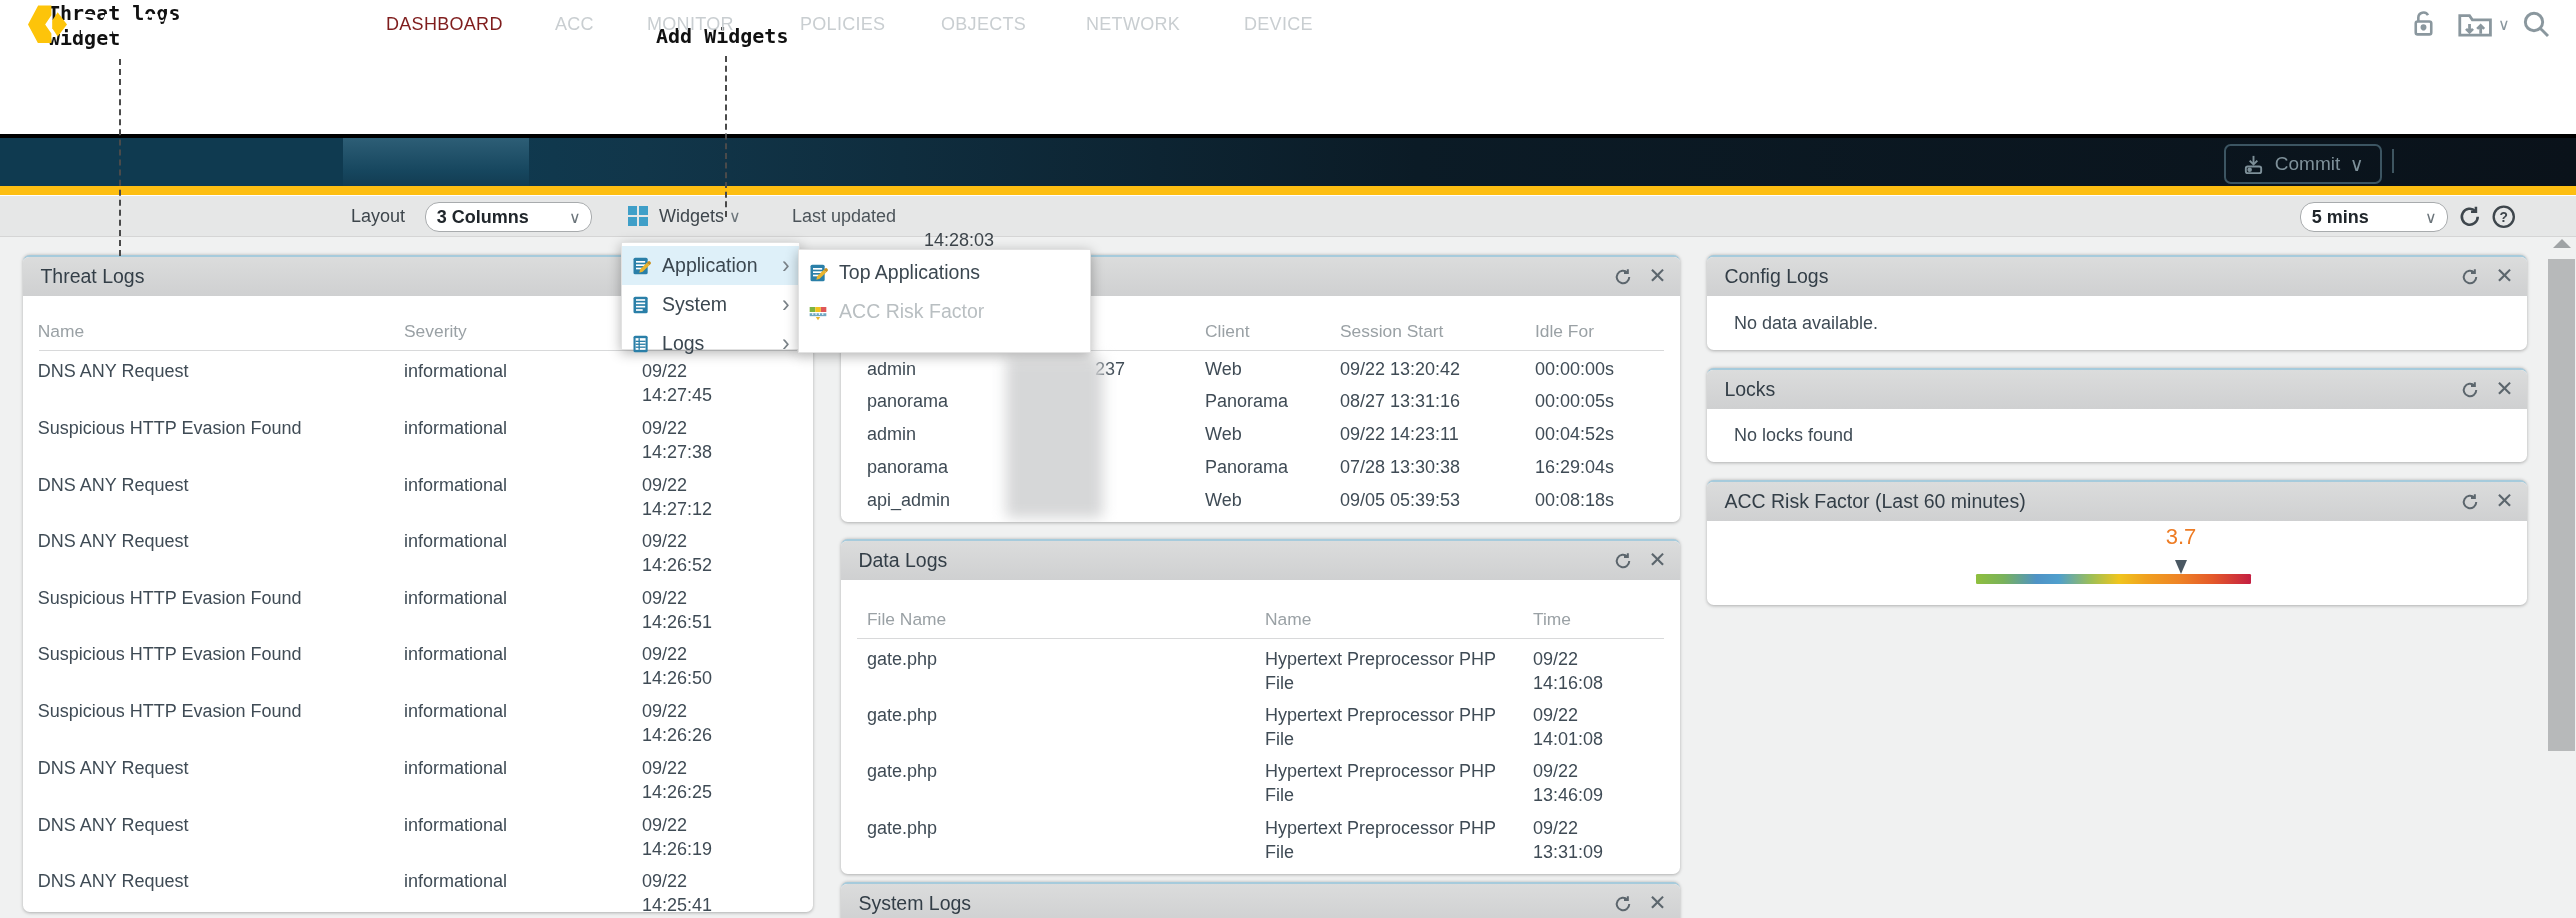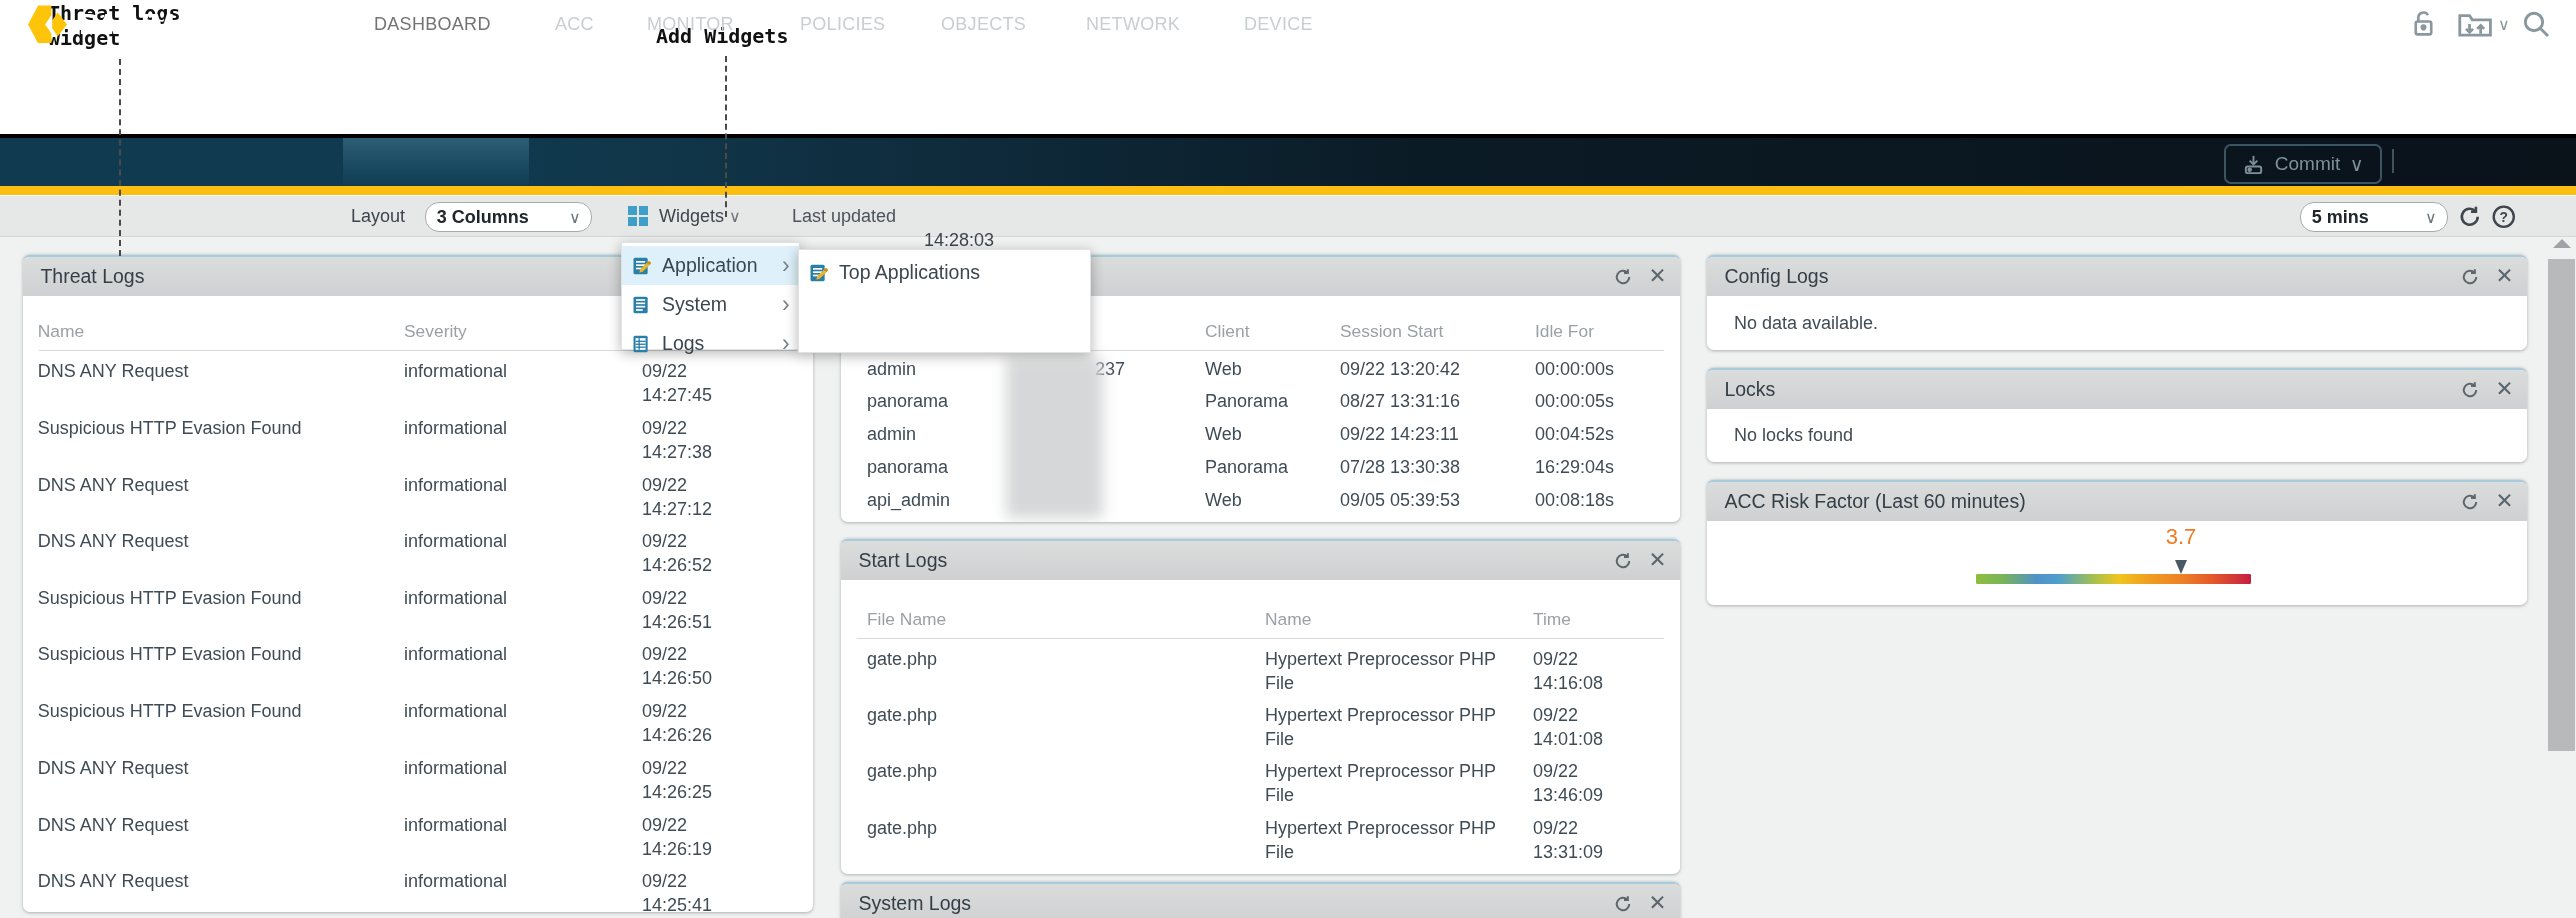--- a/index.html
+++ b/index.html
@@ -15,21 +15,21 @@
   
   #nav{position:absolute;left:0;top:134px;width:2576px;height:52px;
        border-top:4.7px solid #000;
        background:linear-gradient(90deg,#0f3a50 0%,#0f3a50 18%,#11364a 25%,#0b1b26 55%,#0a121a 100%);
        z-index:2;}
   #active-tab-bg{position:absolute;left:343px;top:0;width:186px;height:48px;
        background:linear-gradient(180deg,#2d5e76 0%,#16465e 70%,#123c52 100%);}
   #yellowbar{position:absolute;left:0;top:186px;width:2576px;height:9.4px;background:#fdbe12;z-index:2;}
   .navtab{position:absolute;top:0;height:48px;display:flex;align-items:center;
           font-size:18px;letter-spacing:0.3px;color:#c9ced1;z-index:3;}
-  .navtab.active{color:#737373;}
+  .navtab.active{color:#7f1d1d;margin-left:12px;}
   #brand{position:absolute;left:79px;top:0;height:48px;display:flex;align-items:center;
          color:#fff;font-size:29.5px;font-weight:bold;letter-spacing:0.7px;z-index:3;}
   #logo{position:absolute;left:28px;top:5.4px;width:39px;height:38px;z-index:3;}
   .logo-piece{position:absolute;inset:0;background:#fdc40a;}
   .lp1{clip-path:polygon(26% 0,60% 0,60% 26%,44% 50%,60% 74%,60% 100%,26% 100%,0 50%);}
   .lp2{clip-path:polygon(76% 18%,100% 50%,76% 82%,62% 60%,62% 40%);}
 
   #commit-btn{position:absolute;left:2224px;top:144px;width:154px;height:36px;border:2px solid #3c5562;
        border-radius:6.7px;display:flex;align-items:center;justify-content:center;gap:9.4px;
        color:#7e9099;font-size:19px;z-index:3;}
@@ -341,21 +341,21 @@
         <div class="cell ac1">api_admin</div>
         <div class="cell ac3">Web</div>
           <div class="cell ac4">09/05 05:39:53</div>
           <div class="cell ac5">00:08:18s</div>
       </div>
       <div id="blur-redact"></div>
     </div>
 
     <div class="panel" style="left:841px;top:303px;width:839px;height:333px;">
       <div class="phead">
-        <span class="ptitle">Start Logs</span>
+        <span class="ptitle">Data Logs</span>
         <span class="hicons">
           <svg width="20" height="20" viewBox="0 0 24 24" fill="none" stroke="#5c666d" stroke-width="2.4">
               <path d="M19.5 12a7.5 7.5 0 1 1-2.2-5.3"></path>
               <path d="M17.8 2.6v4.6h-4.6"></path>
             </svg>
           <span class="xicon">✕</span>
         </span>
       </div>
       <div class="colhead dc1" style="top:68px;">File Name</div>
       <div class="colhead dc2" style="top:68px;">Name</div>
@@ -508,19 +508,33 @@
       <svg width="20" height="20" viewBox="0 0 24 24">
         <rect x="3" y="2" width="17" height="20" rx="2" fill="#2a7fa8"></rect>
         <rect x="6" y="6" width="11" height="2" fill="#fff"></rect>
           <rect x="6" y="10" width="11" height="2" fill="#fff"></rect>
           <rect x="6" y="14" width="7" height="2" fill="#fff"></rect>
         <path d="M11 16l8-8 3 3-8 8-4 1z" fill="#e9b42e"></path>
           <path d="M19 8l3 3 1.2-1.2a1.5 1.5 0 0 0-3-3z" fill="#c98f1f"></path>
       </svg>
       <span class="mlabel">Top Applications</span>
     </div>
+    <div class="mrow">
+      <svg width="20" height="20" viewBox="0 0 24 24">
+        <rect x="2" y="6" width="6.6" height="6" fill="#7cb342"></rect>
+        <rect x="8.7" y="6" width="6.6" height="6" fill="#f2c21d"></rect>
+        <rect x="15.4" y="6" width="6.6" height="6" fill="#e05656"></rect>
+        <rect x="2" y="13.5" width="20" height="3.5" fill="#6fa7c2"></rect>
+        <rect x="5" y="13.5" width="1.4" height="2" fill="#fff"></rect>
+          <rect x="9" y="13.5" width="1.4" height="2" fill="#fff"></rect>
+          <rect x="13" y="13.5" width="1.4" height="2" fill="#fff"></rect>
+          <rect x="17" y="13.5" width="1.4" height="2" fill="#fff"></rect>
+        <path d="M12 22l-2.6-4h5.2z" fill="#e9b42e"></path>
+      </svg>
+      <span class="mlabel disabled">ACC Risk Factor</span>
+    </div>
   </div>
 
   <div id="scroll-up"></div>
   <div id="scroll-thumb"></div>
 
 </div>
 
 
 </body></html>

